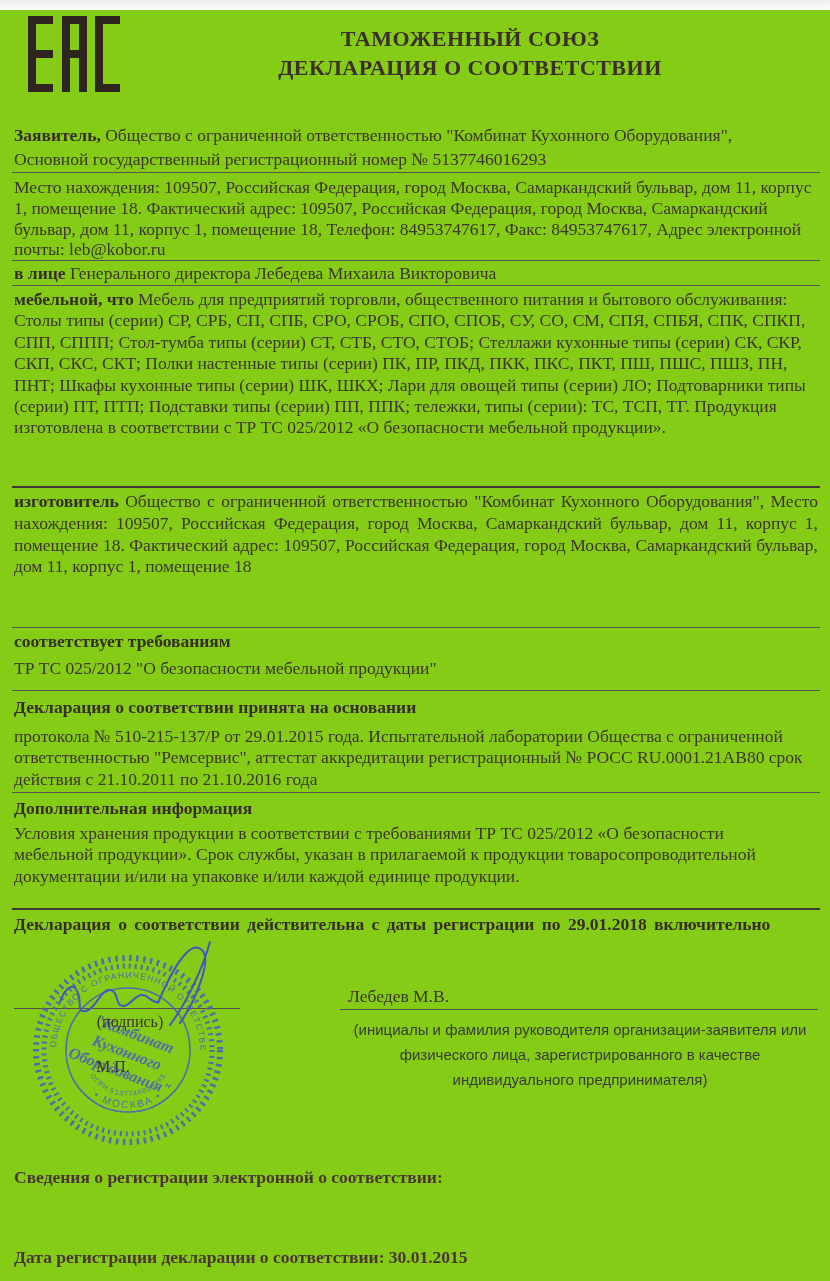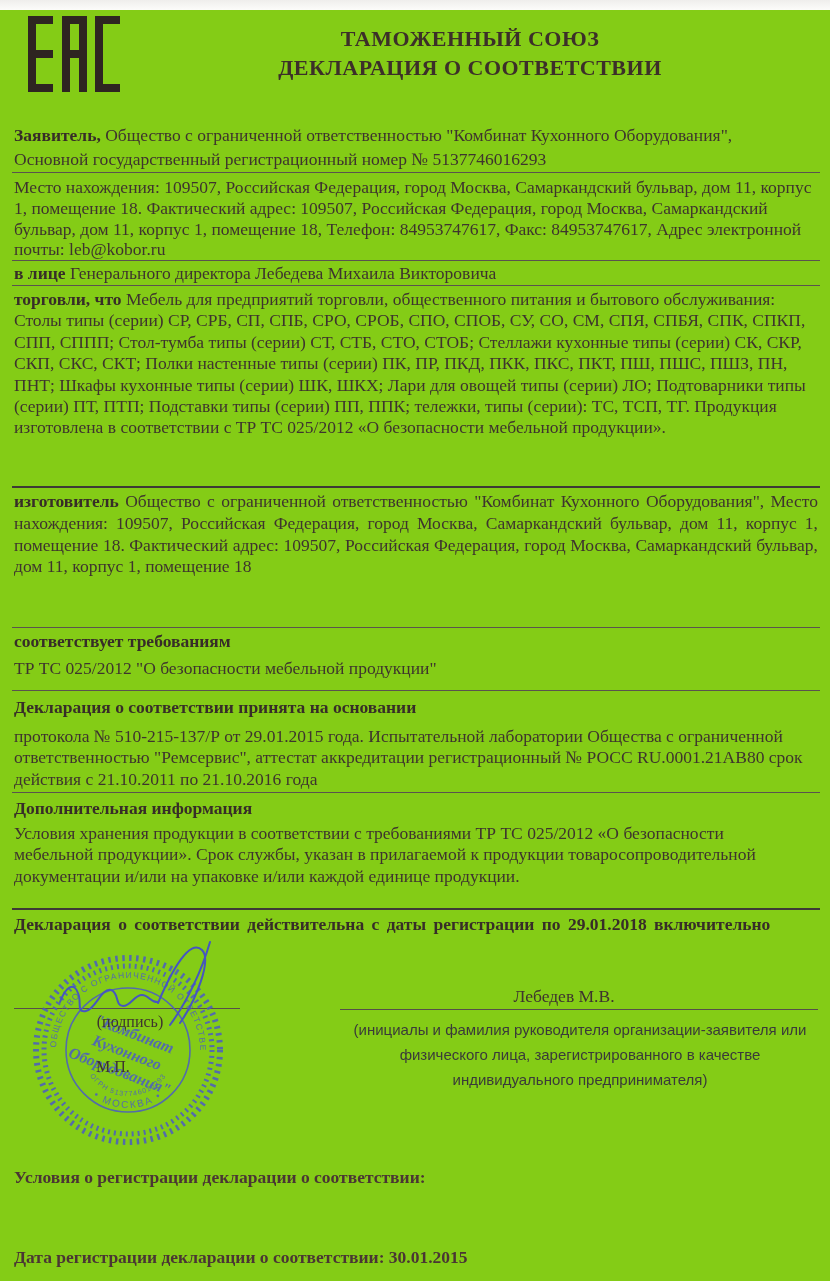--- a/index.html
+++ b/index.html
@@ -26,21 +26,21 @@
   
   .blk{position:absolute;left:14px;width:804px;font-size:17.5px;line-height:21.4px;}
   .blk b{color:#372d28;}
   .rule{position:absolute;left:12px;width:808px;border-top:1.4px solid #5a544e;}
   .rule.thick{border-top:2.6px solid #3e3a36;}
   .just{text-align:justify;}
   
   .sigline{position:absolute;border-top:1.4px solid #565049;}
   .sign-caption{position:absolute;left:60px;top:1013px;width:140px;text-align:center;font-size:16px;}
   .mp{position:absolute;left:96px;top:1058px;font-size:16px;}
-  .head-name{position:absolute;left:325px;top:986px;width:478px;text-align:center;font-size:17.5px;}
+  .head-name{position:absolute;left:348px;top:986px;width:478px;font-size:17.5px;}
   .head-caption{
     position:absolute;left:345px;top:1017px;width:470px;text-align:center;
     font-family:"Liberation Sans","DejaVu Sans",sans-serif;
     font-size:15px;line-height:25px;color:#3a3a3a;
   }
   .stamp{position:absolute;left:30px;top:952px;opacity:.85;}
   .signature{position:absolute;left:30px;top:930px;}
   
   .reg{position:absolute;left:14px;width:804px;font-weight:bold;font-size:17.5px;color:#4a3534;}
   .validity{font-weight:bold;color:#372d28;word-spacing:3px;}
@@ -84,21 +84,21 @@
   </div>
   <div class="rule" style="top:260px;"></div>
 
   <div class="blk" style="top:263px;">
     <b>в лице</b>
     <span>Генерального директора Лебедева Михаила Викторовича</span>
   </div>
   <div class="rule" style="top:285px;"></div>
 
   <div class="blk" style="top:289px;width:792px;">
-    <b>торговли, что</b>
+    <b>мебельной, что</b>
     <span>Мебель для предприятий торговли, общественного питания и бытового обслуживания: Столы типы (серии) СР, СРБ, СП, СПБ, СРО, СРОБ, СПО, СПОБ, СУ, СО, СМ, СПЯ, СПБЯ, СПК, СПКП, СПП, СППП; Стол-тумба типы (серии) СТ, СТБ, СТО, СТОБ; Стеллажи кухонные типы (серии) СК, СКР, СКП, СКС, СКТ; Полки настенные типы (серии) ПК, ПР, ПКД, ПКК, ПКС, ПКТ, ПШ, ПШС, ПШЗ, ПН, ПНТ; Шкафы кухонные типы (серии) ШК, ШКХ; Лари для овощей типы (серии) ЛО; Подтоварники типы (серии) ПТ, ПТП; Подставки типы (серии) ПП, ППК; тележки, типы (серии): ТС, ТСП, ТГ. Продукция изготовлена в соответствии с ТР ТС 025/2012 «О безопасности мебельной продукции».</span>
   </div>
   <div class="rule thick" style="top:486px;"></div>
 
   <div class="blk just" style="top:491px;line-height:21.8px;">
     <b>изготовитель</b>
     <span>Общество с ограниченной ответственностью "Комбинат Кухонного Оборудования", Место нахождения: 109507, Российская Федерация, город Москва, Самаркандский бульвар, дом 11, корпус 1, помещение 18. Фактический адрес: 109507, Российская Федерация, город Москва, Самаркандский бульвар, дом 11, корпус 1, помещение 18</span>
   </div>
   <div class="rule" style="top:627px;"></div>
 
@@ -162,19 +162,19 @@
         <path d="M 180,12 C 172,40 157,72 140,95"></path>
       </g>
     </svg>
   </div>
 
   <div class="sign-caption">(подпись)</div>
   <div class="mp">М.П.</div>
   <div class="head-name">Лебедев М.В.</div>
   <div class="head-caption">(инициалы и фамилия руководителя организации-заявителя или физического лица, зарегистрированного в качестве индивидуального предпринимателя)</div>
 
-  <div class="reg" style="top:1167px;">Условия о регистрации декларации о соответствии:</div>
+  <div class="reg" style="top:1167px;">Сведения о регистрации электронной о соответствии:</div>
   <div class="reg" style="top:1247px;">
     <span>Дата регистрации декларации о соответствии:</span>
     <span>30.01.2015</span>
   </div>
 
 </div>
 
 </body></html>

